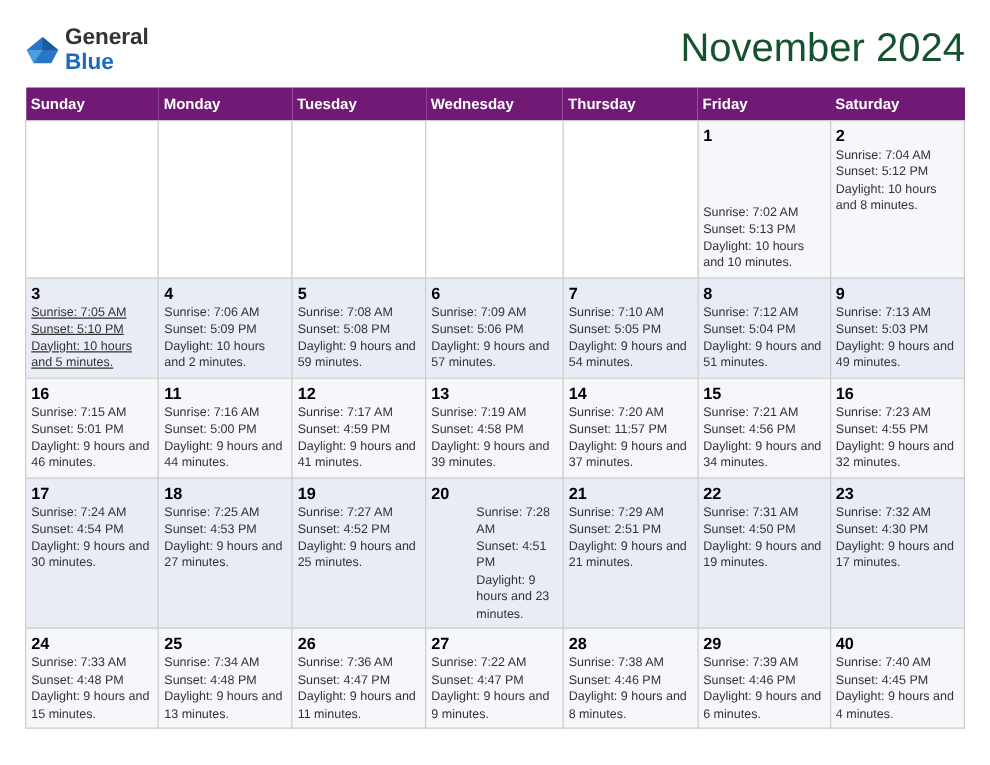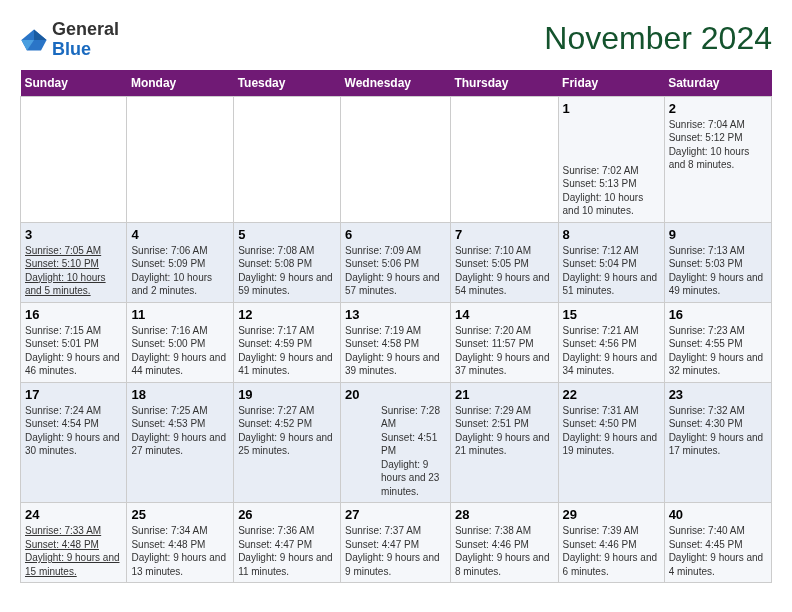--- a/index.html
+++ b/index.html
@@ -264,39 +264,39 @@
         <td>
           <div class="day-num">23</div>
           <div class="day-info" style="white-space: pre-line;">Sunrise: 7:32 AM
 Sunset: 4:30 PM
 Daylight: 9 hours and 17 minutes.</div>
         </td>
       </tr>
       <tr>
         <td>
           <div class="day-num">24</div>
-          <div class="day-info" style="white-space: pre-line; text-decoration: underline;">Sunrise: 7:33 AM
+          <div class="day-info" style="white-space: pre-line;">Sunrise: 7:33 AM
 Sunset: 4:48 PM
 Daylight: 9 hours and 15 minutes.</div>
         </td>
         <td>
           <div class="day-num">25</div>
           <div class="day-info" style="white-space: pre-line;">Sunrise: 7:34 AM
 Sunset: 4:48 PM
 Daylight: 9 hours and 13 minutes.</div>
         </td>
         <td>
           <div class="day-num">26</div>
           <div class="day-info" style="white-space: pre-line;">Sunrise: 7:36 AM
 Sunset: 4:47 PM
 Daylight: 9 hours and 11 minutes.</div>
         </td>
         <td>
           <div class="day-num">27</div>
-          <div class="day-info" style="white-space: pre-line;">Sunrise: 7:37 AM
+          <div class="day-info" style="white-space: pre-line;">Sunrise: 7:22 AM
 Sunset: 4:47 PM
 Daylight: 9 hours and 9 minutes.</div>
         </td>
         <td>
           <div class="day-num">28</div>
           <div class="day-info" style="white-space: pre-line;">Sunrise: 7:38 AM
 Sunset: 4:46 PM
 Daylight: 9 hours and 8 minutes.</div>
         </td>
         <td>

